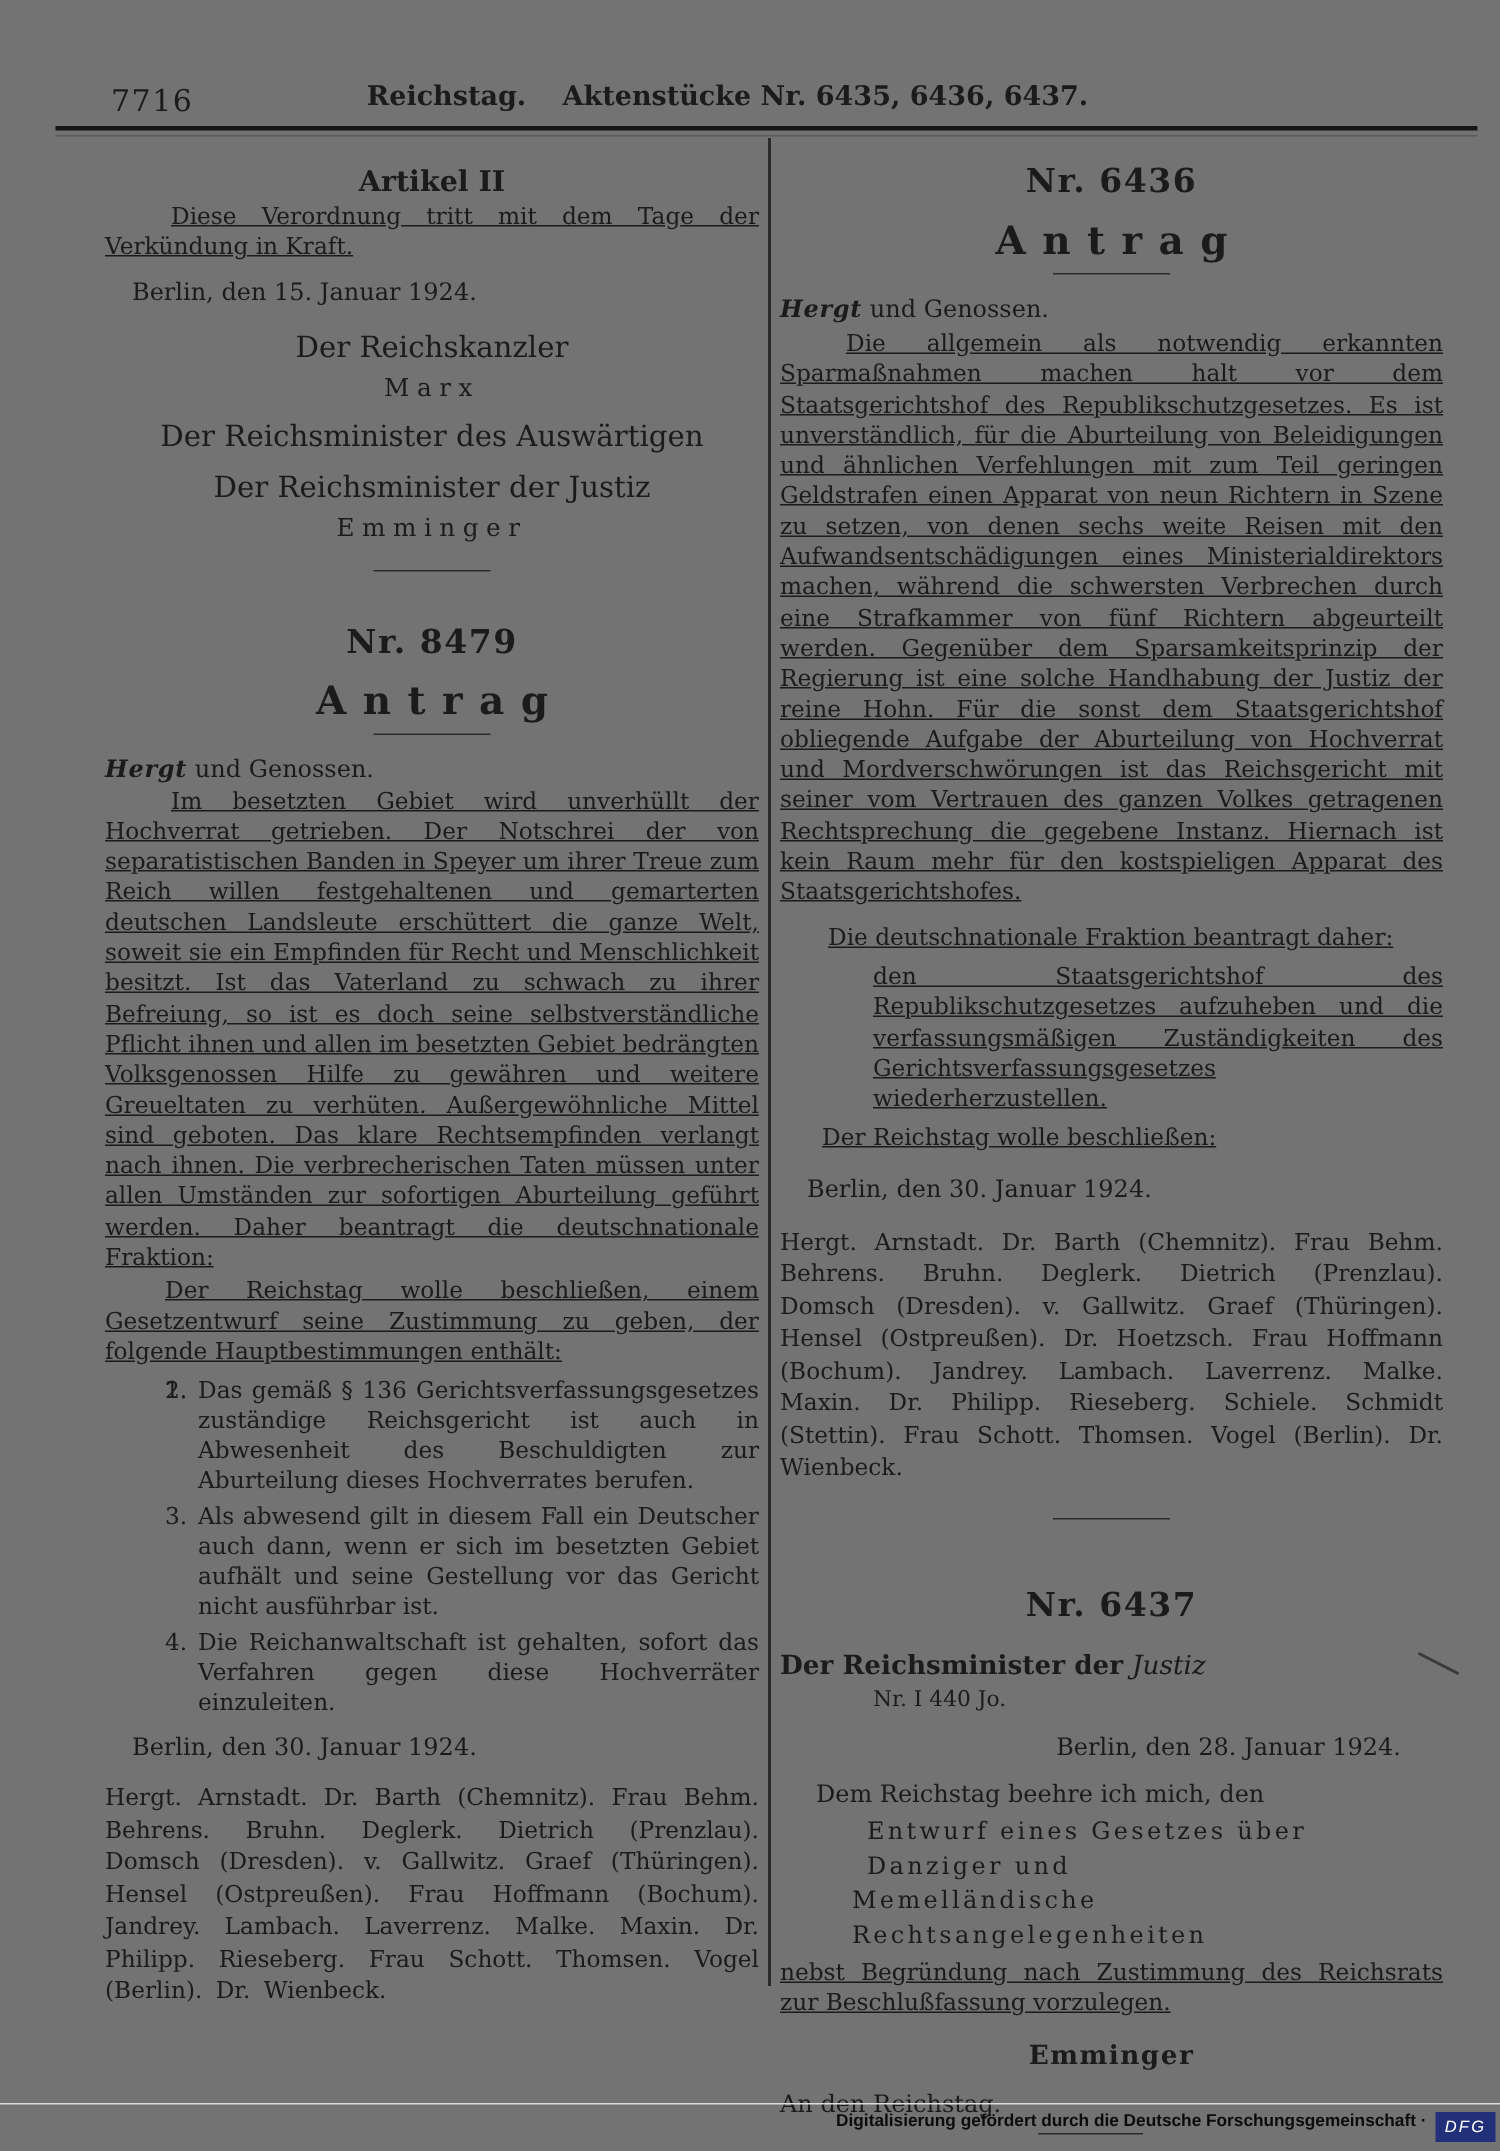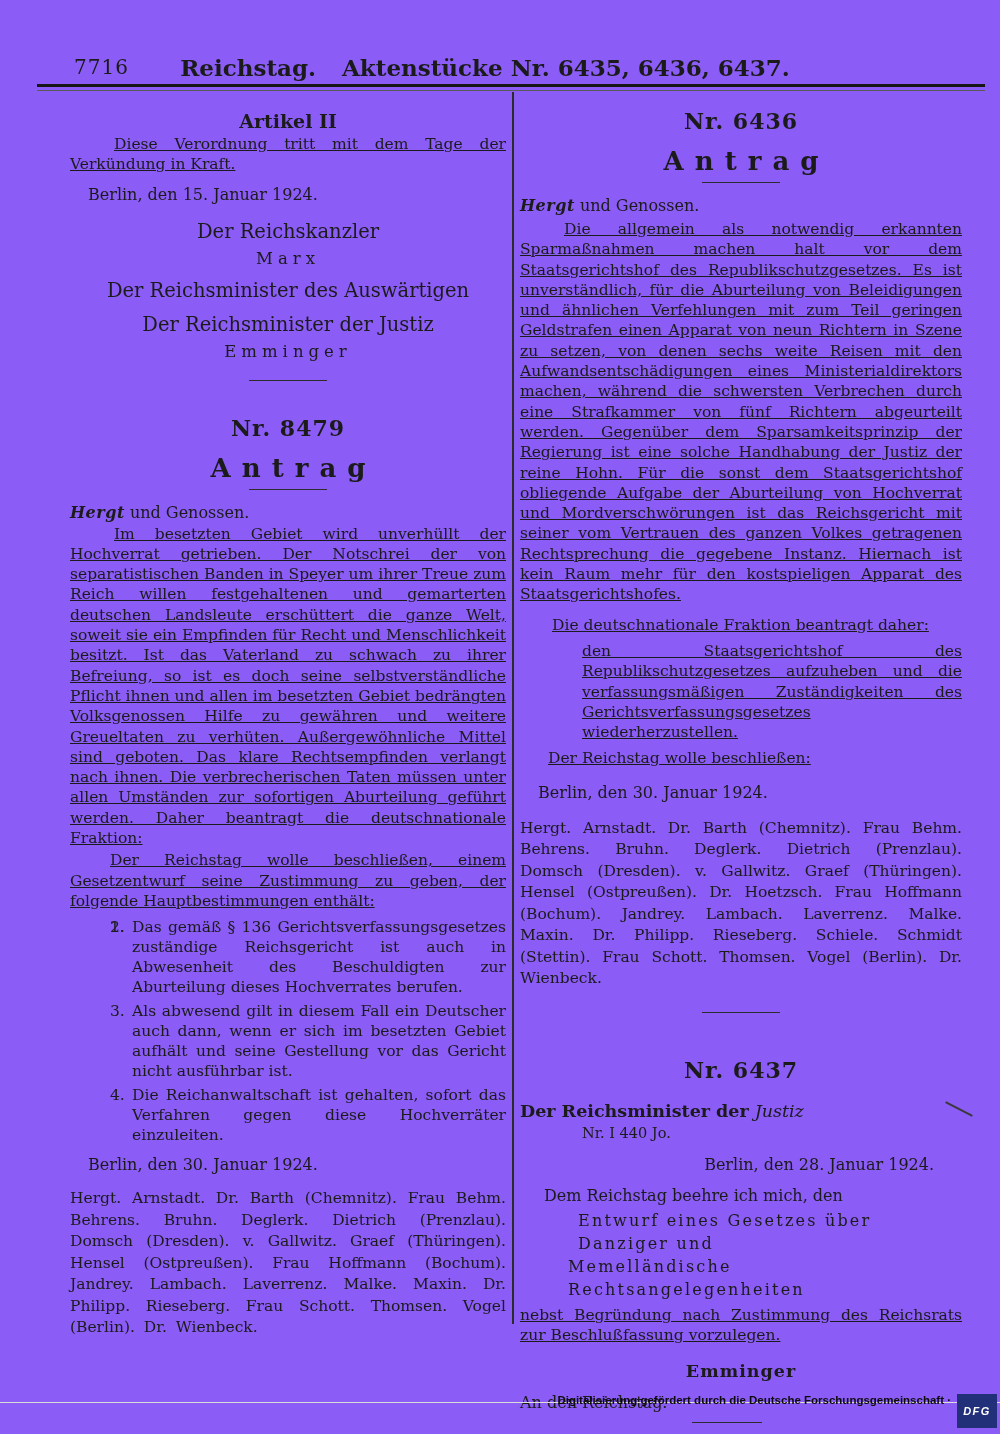--- a/index.html
+++ b/index.html
@@ -1,23 +1,23 @@
 <!DOCTYPE html>
 <html><head>
 <meta charset="utf-8">
 <style>
   html,body{margin:0;padding:0;}
   body{width:1000px;height:1434px;background:#ffffff;color:#1b1b1b;
        font-family:"DejaVu Serif","Liberation Serif",serif;}
-  .page{position:relative;width:1000px;height:1434px;background:#8b5cf6;overflow:hidden;}
+  .page{position:relative;width:1000px;height:1434px;background:#737373;overflow:hidden;}
 
   
   .header-number{position:absolute;left:74px;top:55px;font-size:20px;letter-spacing:1px;}
   .header-title{position:absolute;left:0;right:30px;top:54px;text-align:center;
-                font-weight:bold;font-size:23px;}
+                font-weight:bold;font-size:18px;}
   .header-title span{margin:0 9px;}
   .rule-top{position:absolute;left:37px;right:15px;top:84px;height:2.5px;background:#161616;}
   .rule-bottom{position:absolute;left:37px;right:15px;top:90px;height:1px;background:#5a5a5a;}
   .col-divider{position:absolute;left:512px;top:92px;width:1.5px;height:1232px;background:#2b2b2b;}
 
   
   .col{position:absolute;top:100px;}
   .col-left{left:70px;width:436px;}
   .col-right{left:520px;width:442px;}
   .body-p{font-size:15.5px;line-height:20.3px;text-align:justify;text-decoration:underline;}
@@ -51,22 +51,22 @@
 
   
   .scan-artifact{position:absolute;left:944px;top:1108px;width:30px;height:2px;background:#3a3a3a;
                  transform:rotate(27deg);}
   .scan-edge-line{position:absolute;left:0;right:0;top:1402px;height:1px;background:#dcdcda;}
 
   
   .footer{position:absolute;right:3px;bottom:6px;display:flex;align-items:flex-start;gap:6px;
           font-family:"Liberation Sans","DejaVu Sans",sans-serif;}
   .footer-credit{font-size:11.5px;font-weight:bold;color:#0c0c0c;}
-  .dfg-logo{width:40px;height:34px;background:#22307a;color:#fff;display:flex;
-            align-items:center;justify-content:center;font-size:11px;font-weight:bold;
+  .dfg-logo{width:40px;height:20px;background:#22307a;color:#fff;display:flex;
+            align-items:center;justify-content:center;font-size:11px;font-weight:normal;
             font-style:italic;letter-spacing:1.5px;}
 
   
   .mt2{margin-top:2px;}  .mt4{margin-top:4px;}  .mt6{margin-top:6px;}
   .mt8{margin-top:8px;}  .mt10{margin-top:10px;} .mt12{margin-top:12px;}
   .mt14{margin-top:14px;}.mt16{margin-top:16px;} .mt18{margin-top:18px;}
   .mt22{margin-top:22px;} .mt34{margin-top:34px;}
   .mt44{margin-top:44px;}
   .artikel-heading{font-size:19px;font-weight:bold;text-align:center;margin-top:10px;}
 </style>

